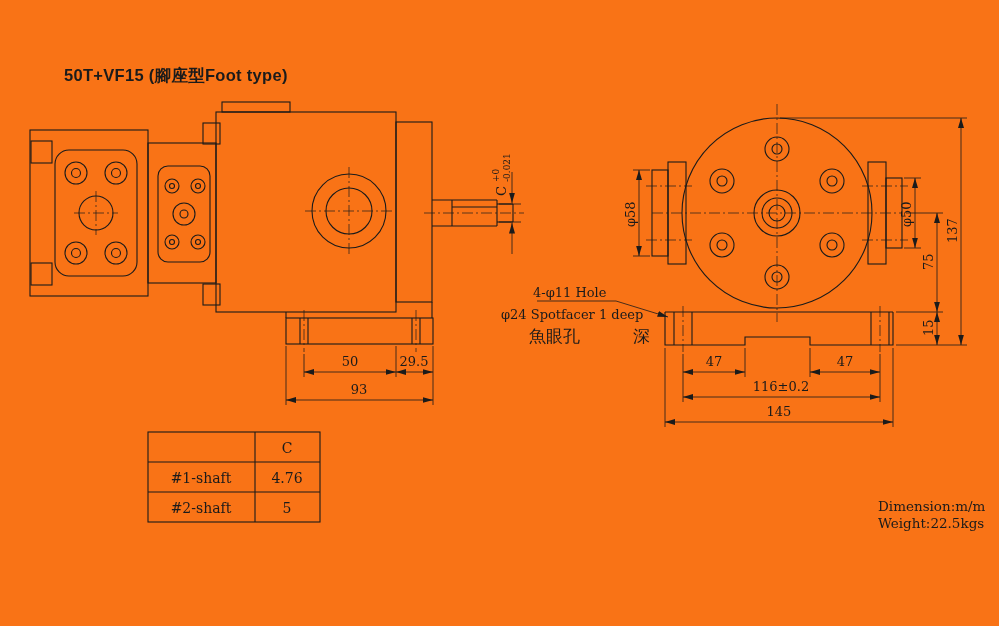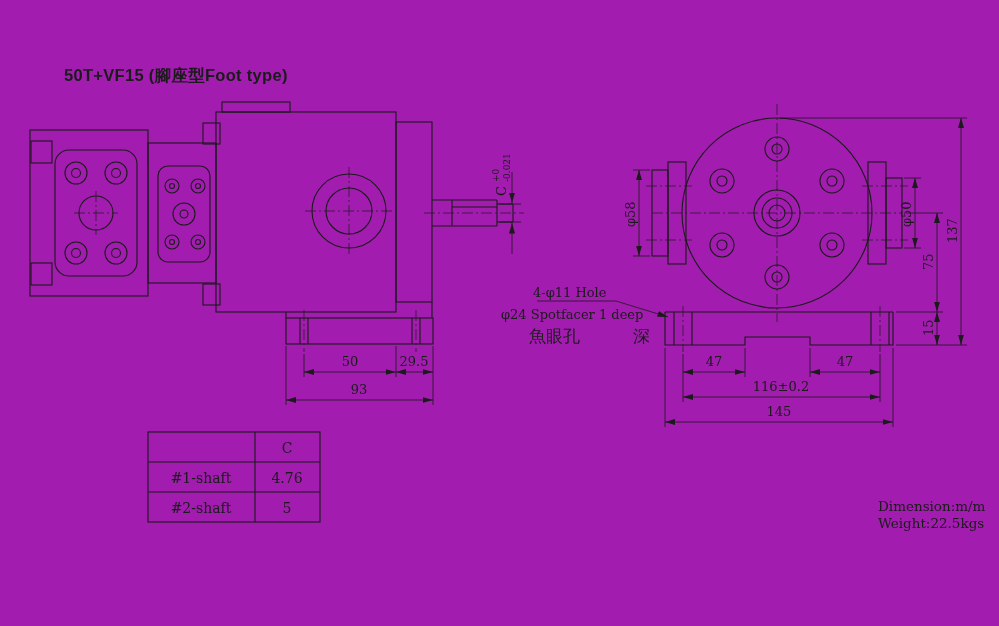--- a/index.html
+++ b/index.html
@@ -1,16 +1,16 @@
 <!DOCTYPE html>
 <html><head>
 <meta charset="utf-8">
 <style>
   html,body{margin:0;padding:0;background:#ffffff;}
-  .stage{position:relative;width:999px;height:626px;background:#a21caf;overflow:hidden;}
+  .stage{position:relative;width:999px;height:626px;background:#f97316;overflow:hidden;}
   svg text{font-family:"DejaVu Serif","Liberation Serif",serif;fill:#1b1b1b;}
   .title-text{font-family:"Liberation Sans","DejaVu Sans",sans-serif;font-weight:bold;font-size:16.5px;letter-spacing:.3px;}
   .dim{font-size:13px;}
   .dim-s{font-size:9px;}
   .cjk{font-size:17px;}
   .tbl{font-size:14px;}
   .ftr{font-size:13.5px;}
   .ln{stroke:#1b1b1b;stroke-width:1.1;fill:none;}
   .thin{stroke:#1b1b1b;stroke-width:0.8;fill:none;}
   .cl{stroke:#1b1b1b;stroke-width:0.7;fill:none;stroke-dasharray:11 3 2 3;}

